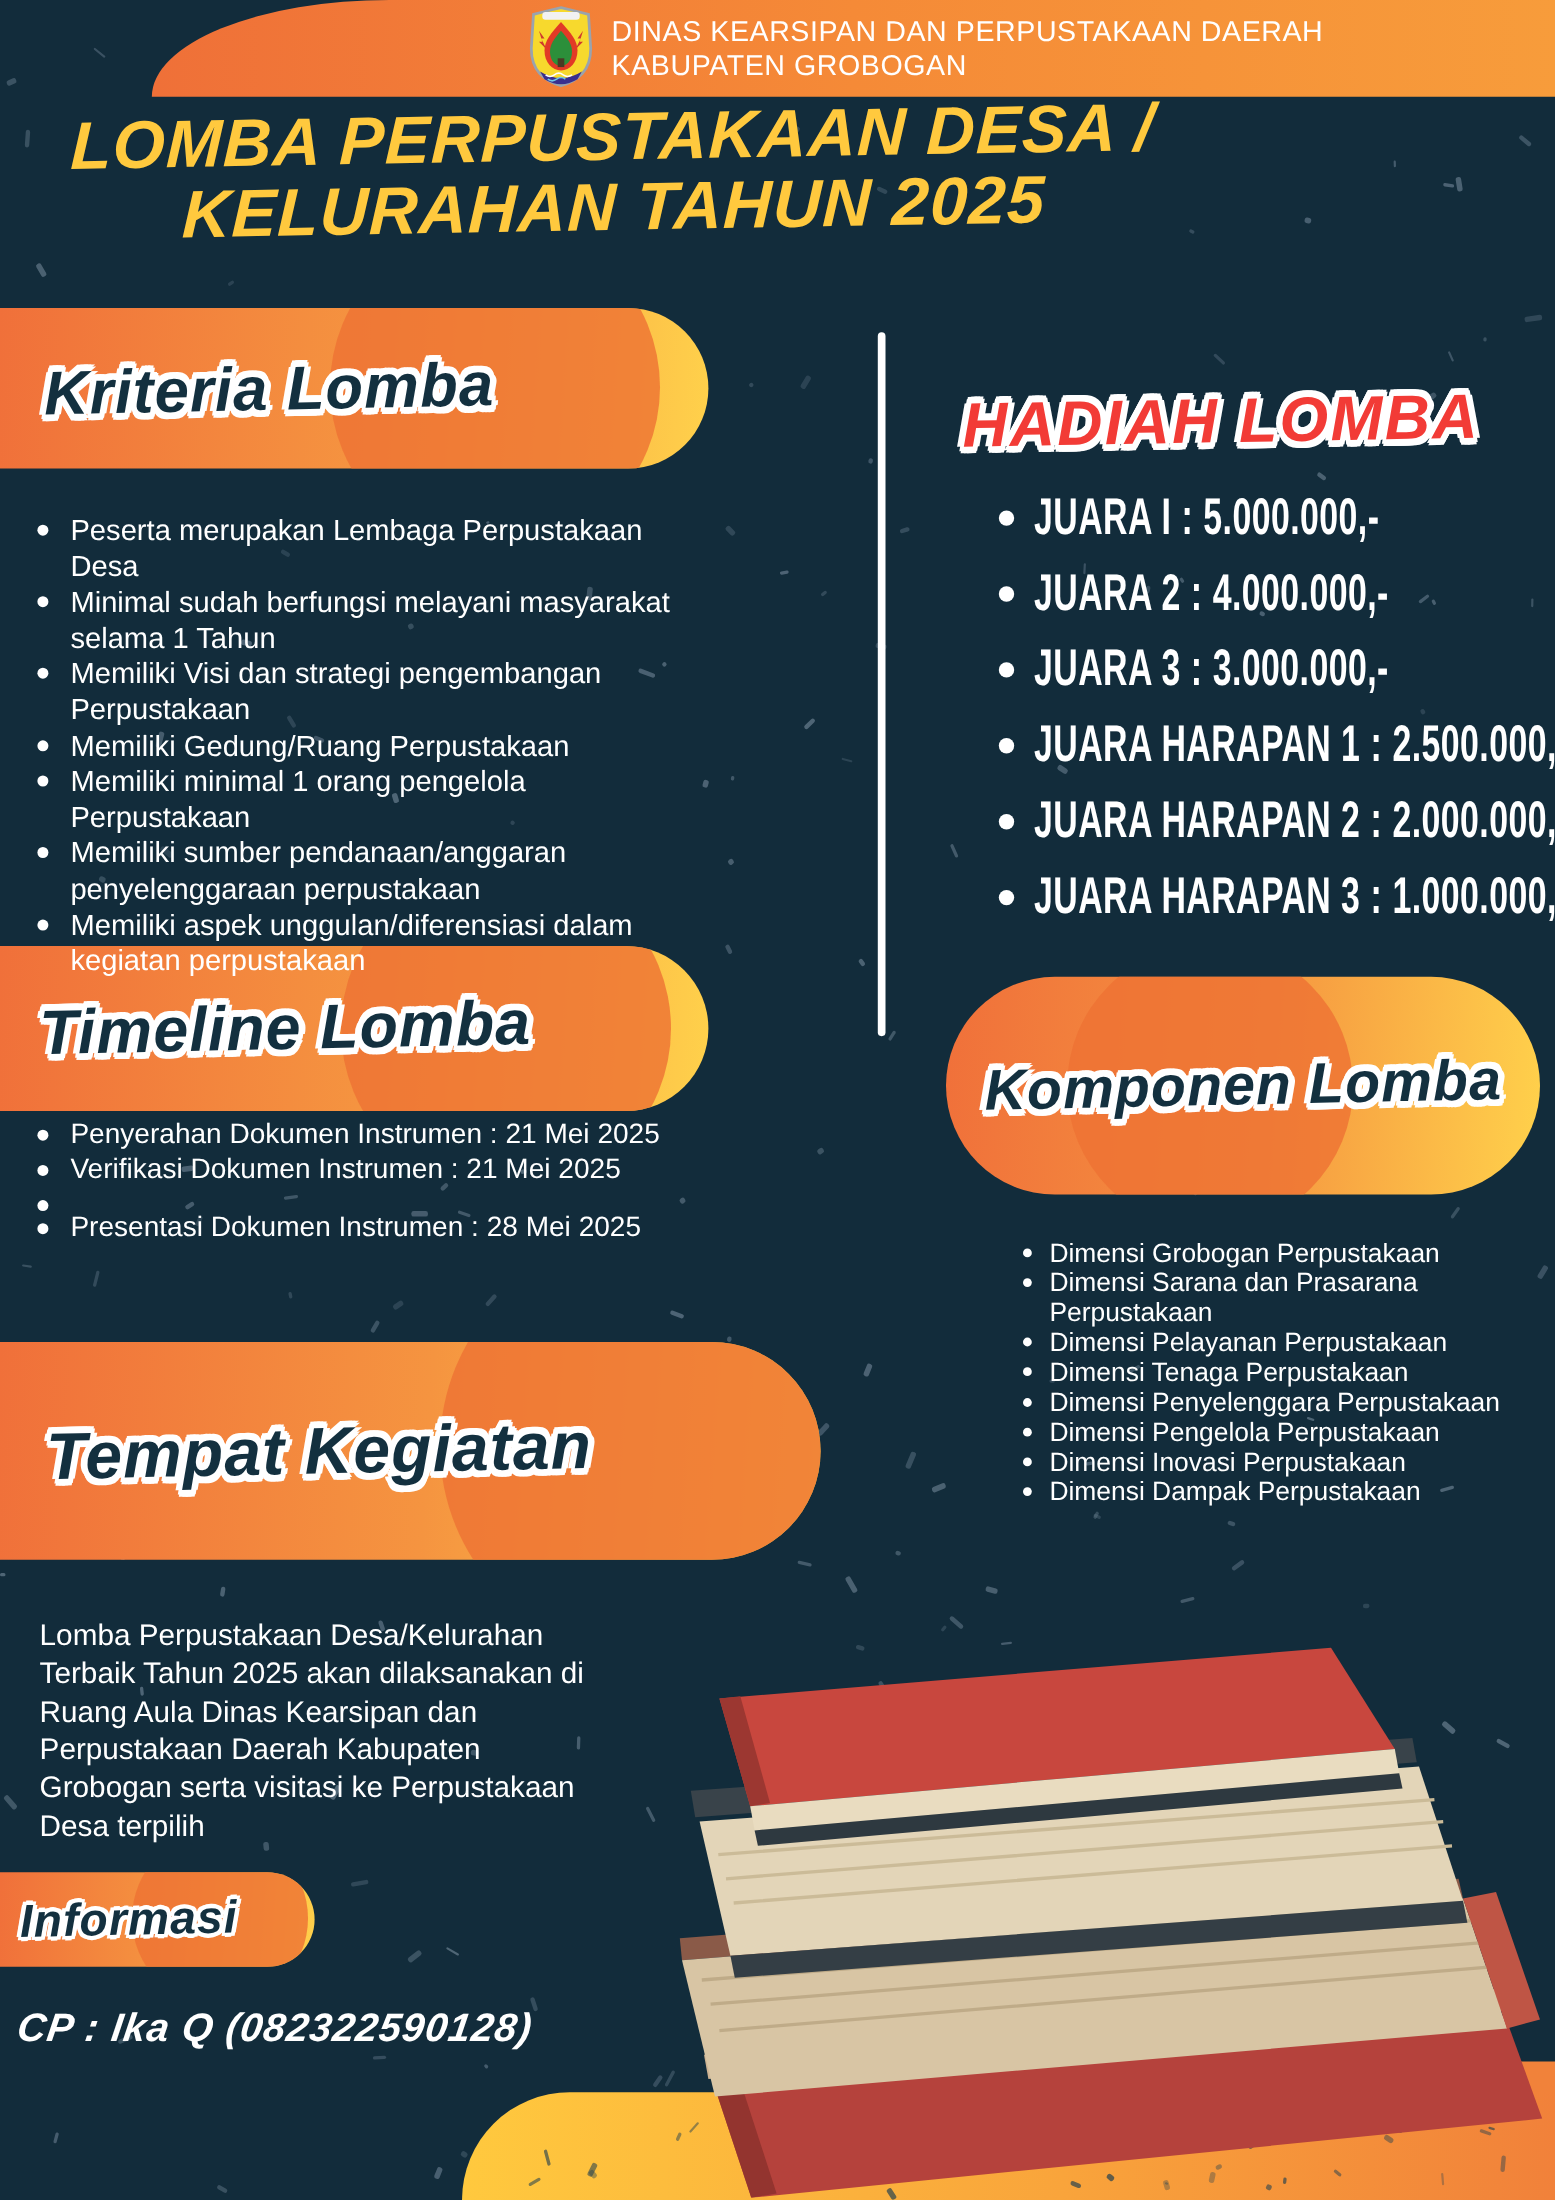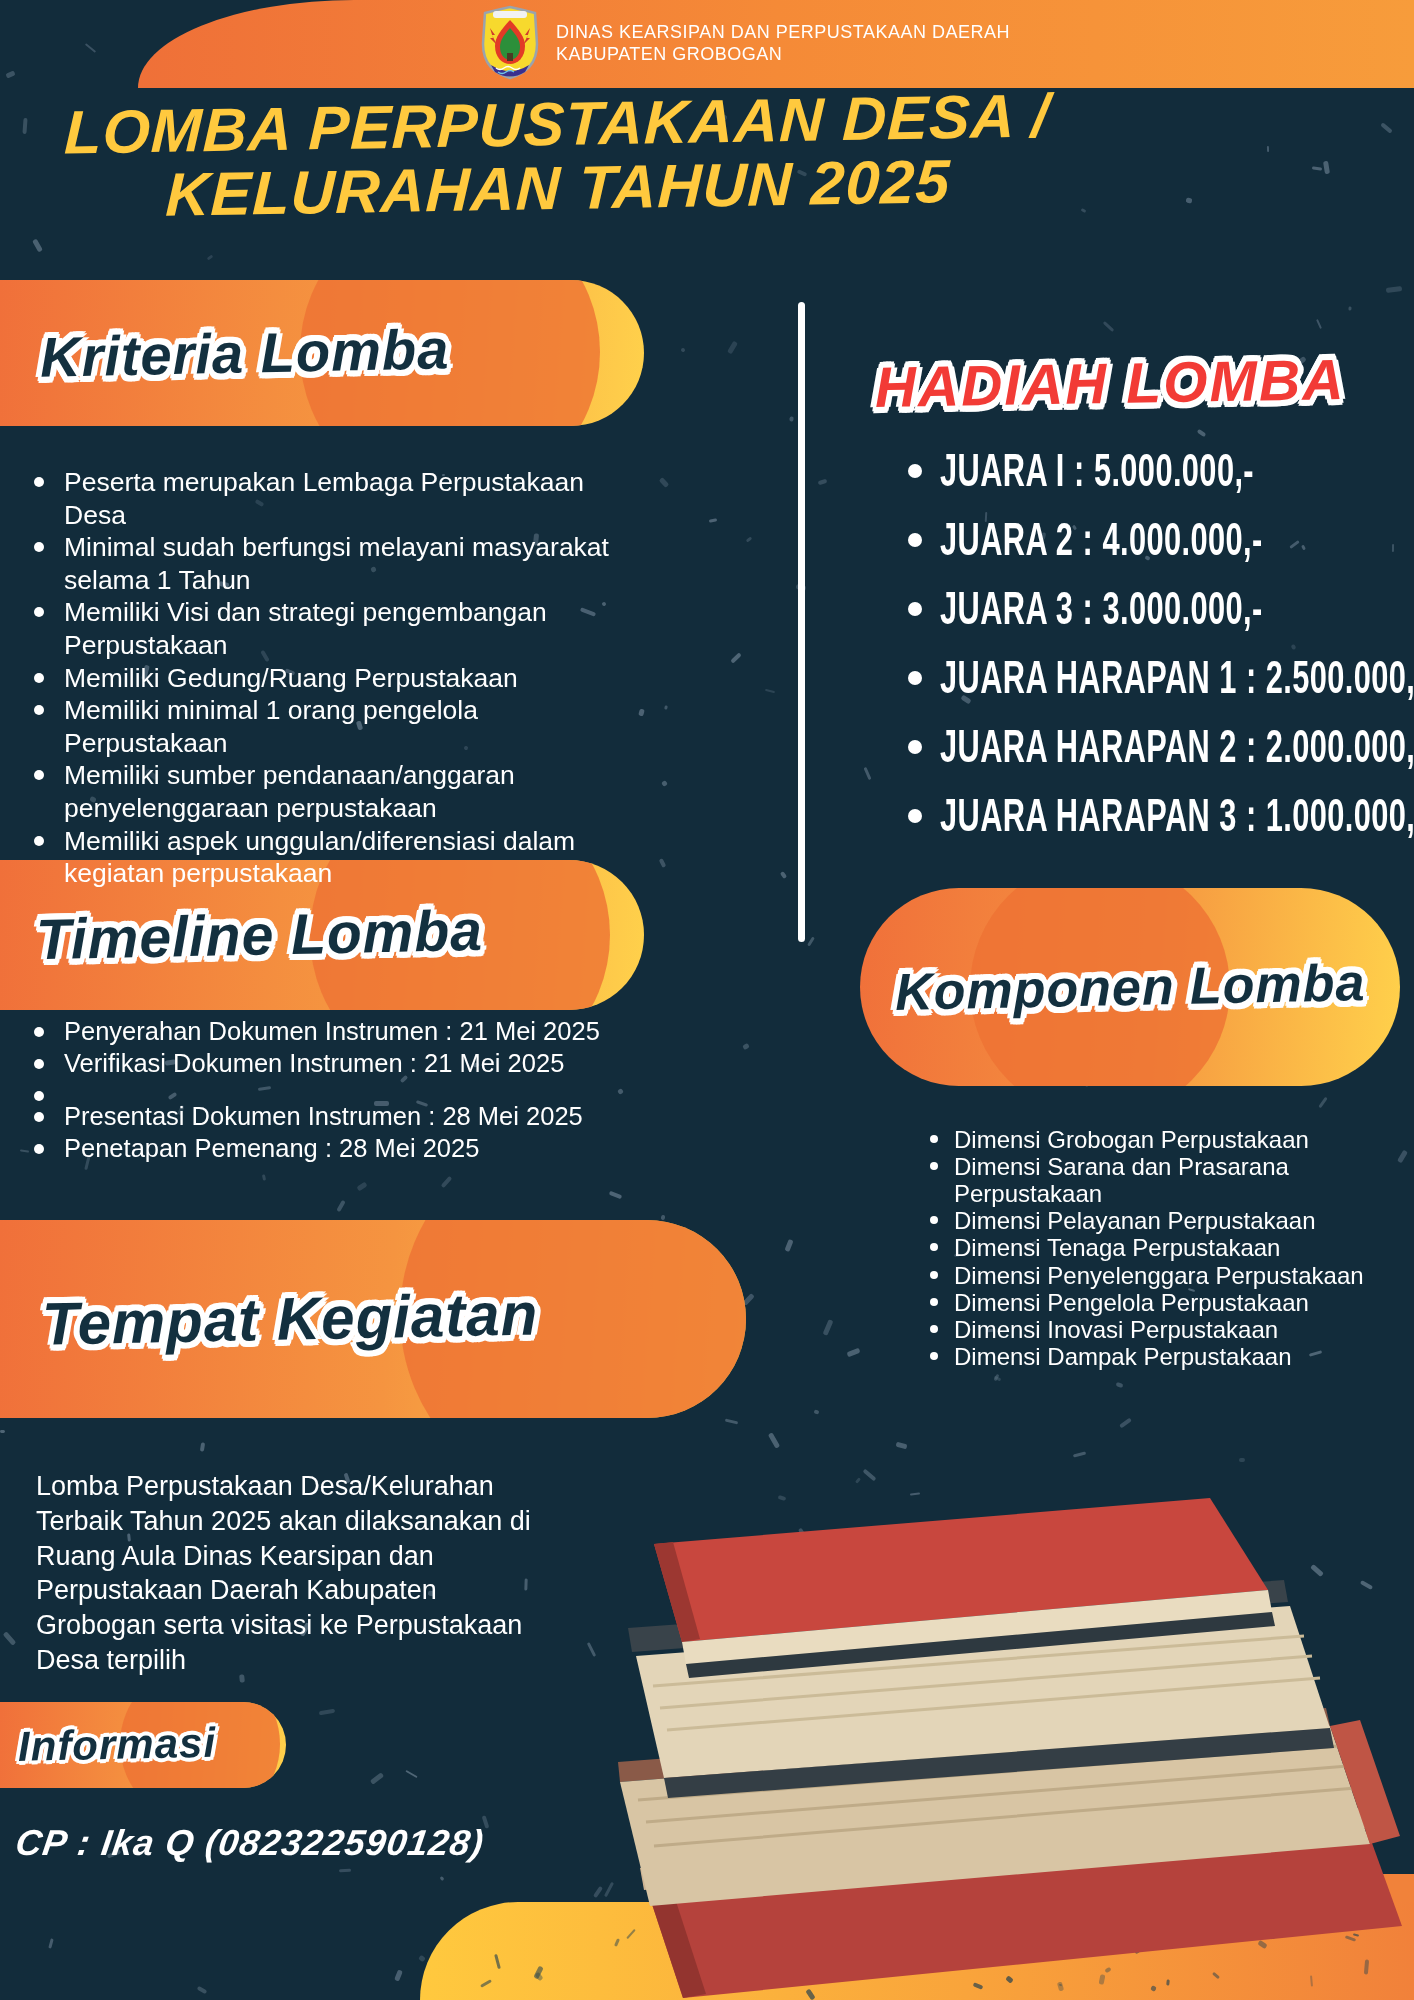--- a/index.html
+++ b/index.html
@@ -12,21 +12,21 @@
   #speckles{z-index:1;}
   .speck{position:absolute;border-radius:2px;}
 
   
   .topbar{
     position:absolute;left:138px;right:0;top:0;height:88px;z-index:2;
     background:linear-gradient(90deg,#ef7038 0%,#f58a37 50%,#f79c3b 100%);
     border-top-left-radius:430px 175px;
     display:flex;align-items:center;padding-left:340px;box-sizing:border-box;gap:14px;
   }
-  .agency{color:#ffffff;font-size:18px;line-height:1.2;letter-spacing:.5px;z-index:3;}
+  .agency{color:#ffffff;font-size:26px;line-height:1.2;letter-spacing:.5px;z-index:3;}
   .logo{flex:0 0 auto;}
 
   
   .title-block{
     position:absolute;left:0;top:92px;width:1115px;text-align:center;z-index:3;
     transform:rotate(-1deg);
   }
   .title-line{
     color:#ffc93e;font-size:61px;font-weight:800;font-style:italic;
     letter-spacing:1px;line-height:64px;white-space:nowrap;
@@ -418,24 +418,20 @@
         <span class="dot"></span>
         <span>Verifikasi Dokumen Instrumen : 21 Mei 2025</span>
       </li>
     <li>
         <span class="dot"></span>
       </li>
     <li>
         <span class="dot"></span>
         <span>Presentasi Dokumen Instrumen : 28 Mei 2025</span>
       </li>
-    <li>
-        <span class="dot"></span>
-        <span>Penetapan Pemenang : 28 Mei 2025</span>
-      </li>
   </ul>
 
   <div class="pill pill-komponen">
     <span class="circle" style="width:260px;height:260px;left:110px;top:-30px;"></span>
     <span class="script-head">Komponen Lomba</span>
   </div>
   <ul class="wlist komlist">
     <li>
         <span class="dot"></span>
         <span>Dimensi Grobogan Perpustakaan</span>

